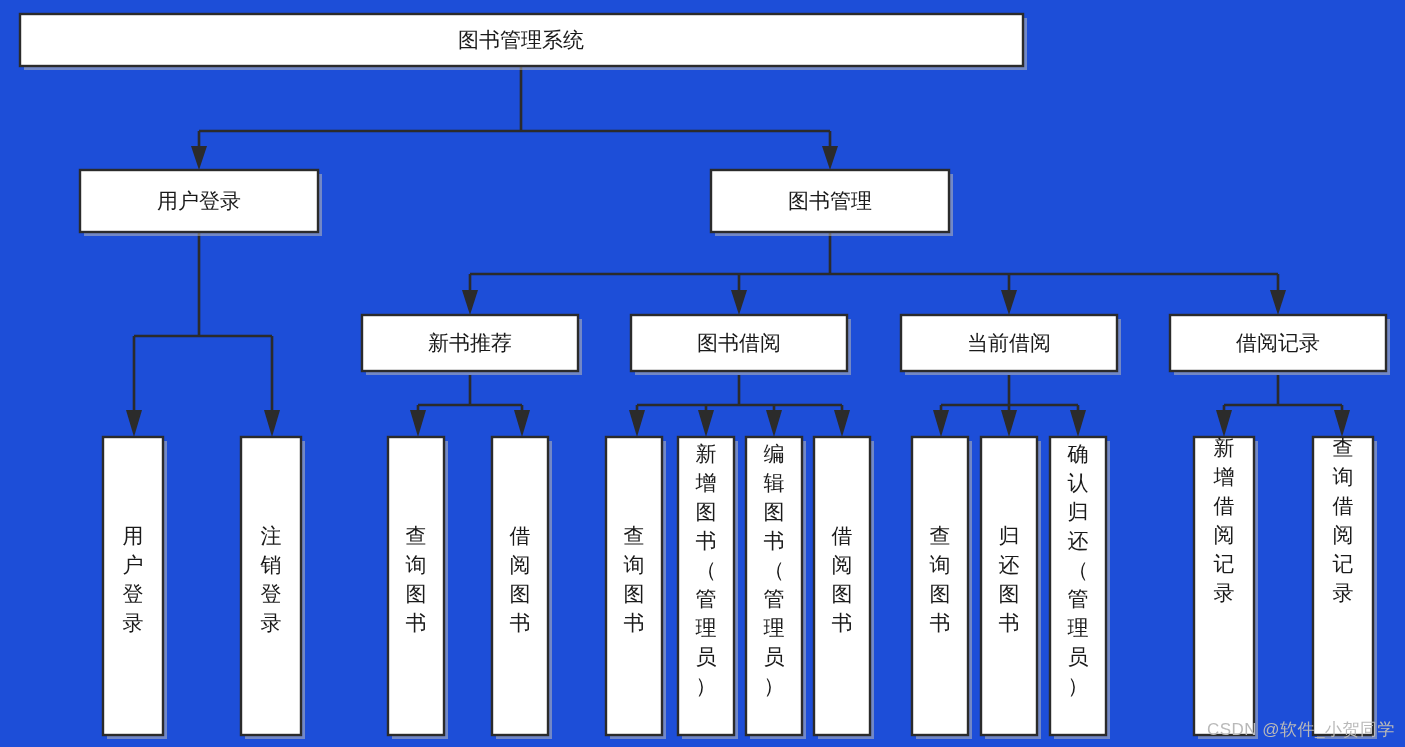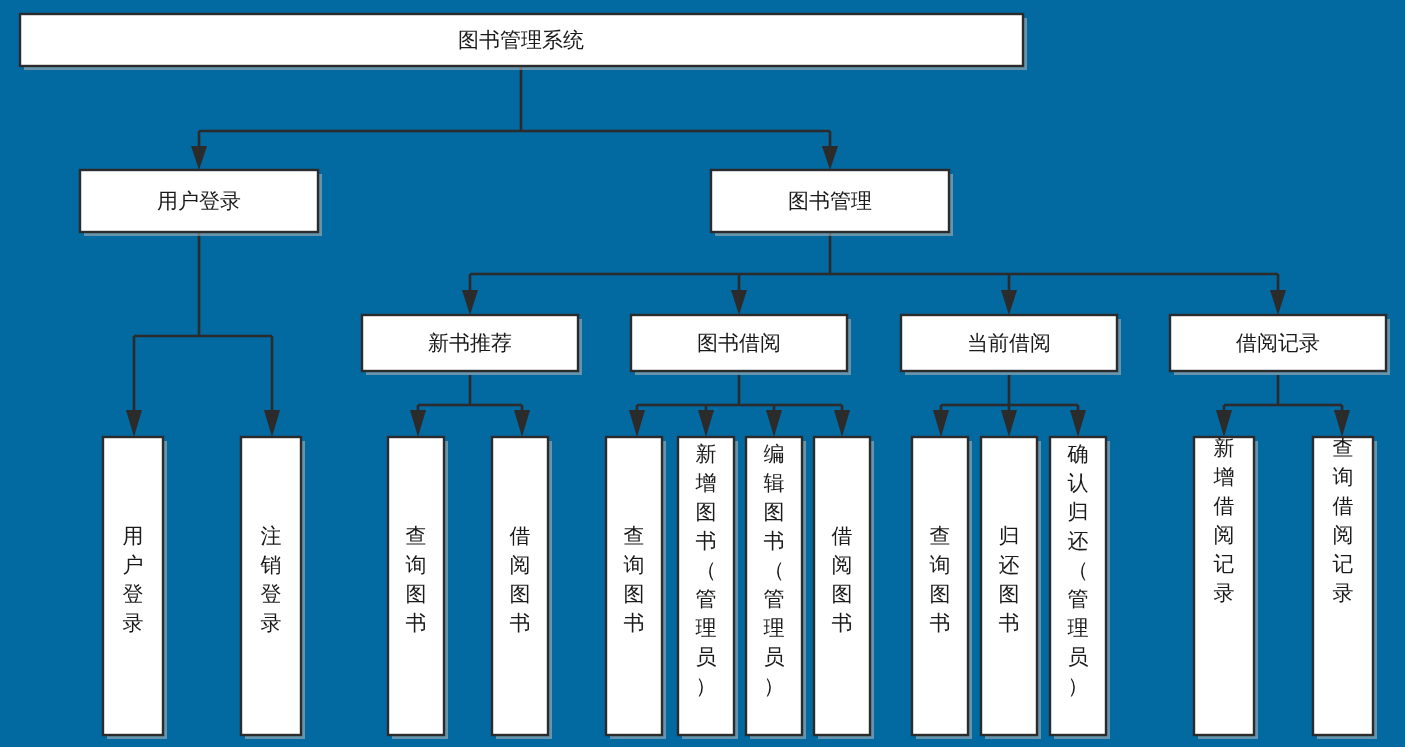--- a/index.html
+++ b/index.html
@@ -10,21 +10,21 @@
   body {
     width: 1405px;
     height: 747px;
     font-family: "Liberation Sans", sans-serif;
     overflow: hidden;
   }
   #diagram-root {
     position: relative;
     width: 1405px;
     height: 747px;
-    background: #0369a1;
+    background: #1d4ed8;
   }
   svg.diagram-canvas {
     position: absolute;
     left: 0;
     top: 0;
     width: 1405px;
     height: 747px;
     display: block;
   }
   .node-box {
@@ -246,14 +246,15 @@
       <text class="node-label-vertical" x="1224"><tspan x="1224" y="454.5">新</tspan><tspan x="1224" y="483.5">增</tspan><tspan x="1224" y="512.5">借</tspan><tspan x="1224" y="541.5">阅</tspan><tspan x="1224" y="570.5">记</tspan><tspan x="1224" y="599.5">录</tspan></text>
     </g>
     <g>
       <rect class="node-shadow" x="1317" y="441" width="60" height="298"></rect>
       <rect class="node-box" x="1313" y="437" width="60" height="298"></rect>
       <text class="node-label-vertical" x="1343"><tspan x="1343" y="454.5">查</tspan><tspan x="1343" y="483.5">询</tspan><tspan x="1343" y="512.5">借</tspan><tspan x="1343" y="541.5">阅</tspan><tspan x="1343" y="570.5">记</tspan><tspan x="1343" y="599.5">录</tspan></text>
     </g>
 
   </svg>
 
+  <div class="watermark">CSDN @软件_小贺同学</div>
 
 </div>
 
 </body></html>

